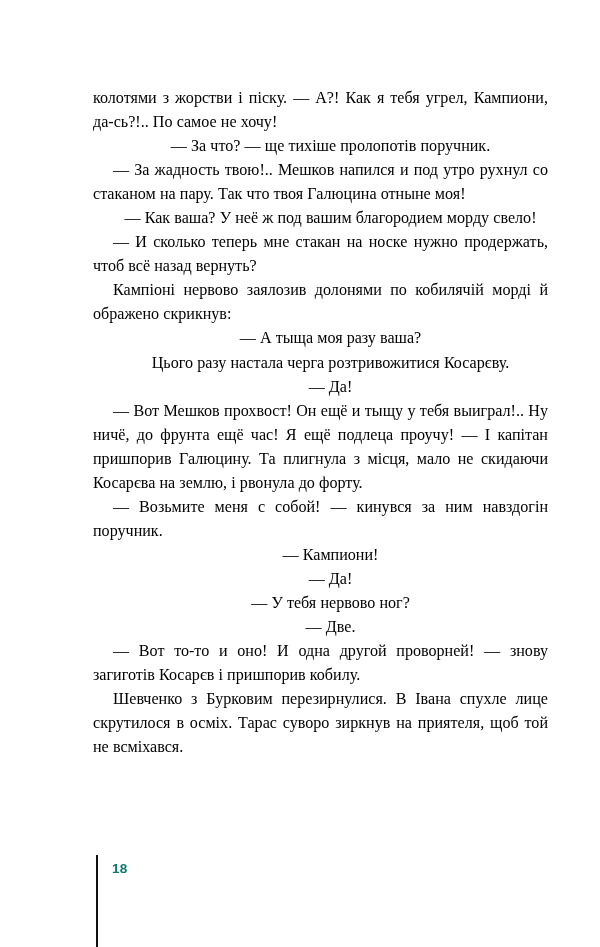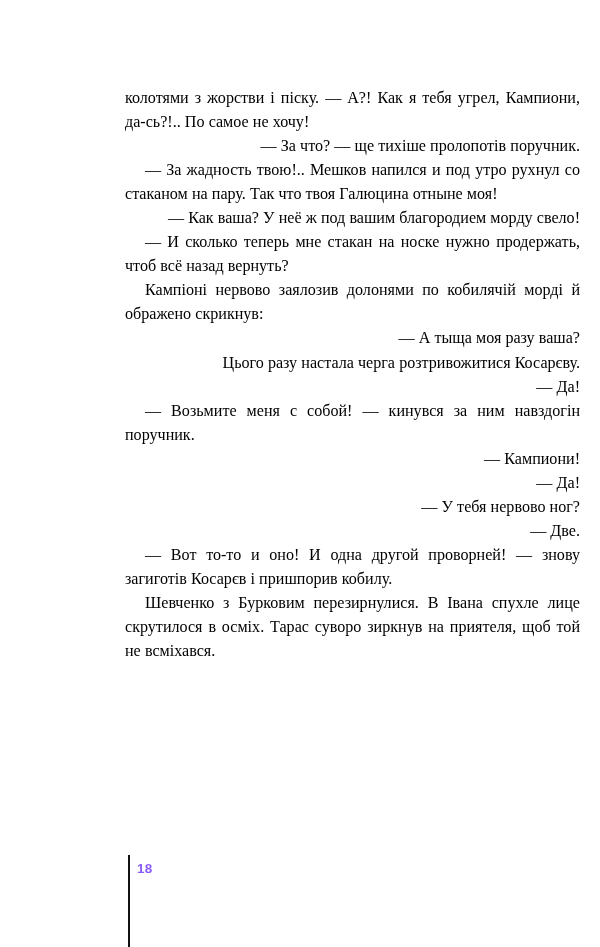--- a/index.html
+++ b/index.html
@@ -17,21 +17,20 @@
     -webkit-font-smoothing: antialiased;
   }
 
   #page {
     position: absolute;
     left: 0;
     top: 0;
     width: 560px;
     height: 947px;
     background: #ffffff;
-    margin-left: 32px;
   }
 
   #text-block {
     position: absolute;
     left: 93px;
     top: 86px;
     width: 455px;
   }
 
   .para {
@@ -45,21 +44,21 @@
     word-spacing: 0.1px;
   }
 
   
   .para.cont {
     text-indent: 0;
   }
 
   
   .para.nojustify {
-    text-align: right;
+    text-align: center;
   }
 
   #footer {
     position: absolute;
     left: 0;
     top: 0;
     width: 600px;
     height: 947px;
     pointer-events: none;
   }
@@ -68,45 +67,46 @@
     position: absolute;
     left: 96px;
     top: 855px;
     width: 1.6px;
     height: 92px;
     background: #111111;
   }
 
   #page-number {
     position: absolute;
-    left: 105px;
+    left: 112px;
     top: 860px;
     font-family: "Liberation Sans", "DejaVu Sans", sans-serif;
     font-size: 13.5px;
     font-weight: bold;
     letter-spacing: 0.2px;
-    color: #8b5cf6;
+    color: #0f766e;
     line-height: 17px;
   }
 </style>
 </head>
 <body>
 
 <div id="page">
 
   <div id="text-block">
     <p class="para cont">колотями з жорстви і піску. — А?! Как я тебя угрел, Кампиони, да-сь?!.. По самое не хочу!</p>
     <p class="para nojustify">— За что? — ще тихіше пролопотів поручник.</p>
     <p class="para">— За жадность твою!.. Мешков напился и под утро рухнул со стаканом на пару. Так что твоя Галюцина отныне моя!</p>
     <p class="para nojustify">— Как ваша? У неё ж под вашим благородием морду свело!</p>
     <p class="para">— И сколько теперь мне стакан на носке нужно продер­жать, чтоб всё назад вернуть?</p>
     <p class="para">Кампіоні нервово заялозив долонями по кобилячій морді й ображено скрикнув:</p>
     <p class="para nojustify">— А тыща моя разу ваша?</p>
     <p class="para nojustify">Цього разу настала черга розтривожитися Косарєву.</p>
     <p class="para nojustify">— Да!</p>
+    <p class="para">— Вот Мешков прохвост! Он ещё и тыщу у тебя выиграл!.. Ну ничё, до фрунта ещё час! Я ещё подлеца проучу! — І ка­пітан пришпорив Галюцину. Та плигнула з місця, мало не скидаючи Косарєва на землю, і рвонула до форту.</p>
     <p class="para">— Возьмите меня с собой! — кинувся за ним навздогін поручник.</p>
     <p class="para nojustify">— Кампиони!</p>
     <p class="para nojustify">— Да!</p>
     <p class="para nojustify">— У тебя нервово ног?</p>
     <p class="para nojustify">— Две.</p>
     <p class="para">— Вот то-то и оно! И одна другой проворней! — знову загиготів Косарєв і пришпорив кобилу.</p>
     <p class="para">Шевченко з Бурковим перезирнулися. В Івана спухле лице скрутилося в осміх. Тарас суворо зиркнув на приятеля, щоб той не всміхався.</p>
   </div>
 
   <div id="footer">

